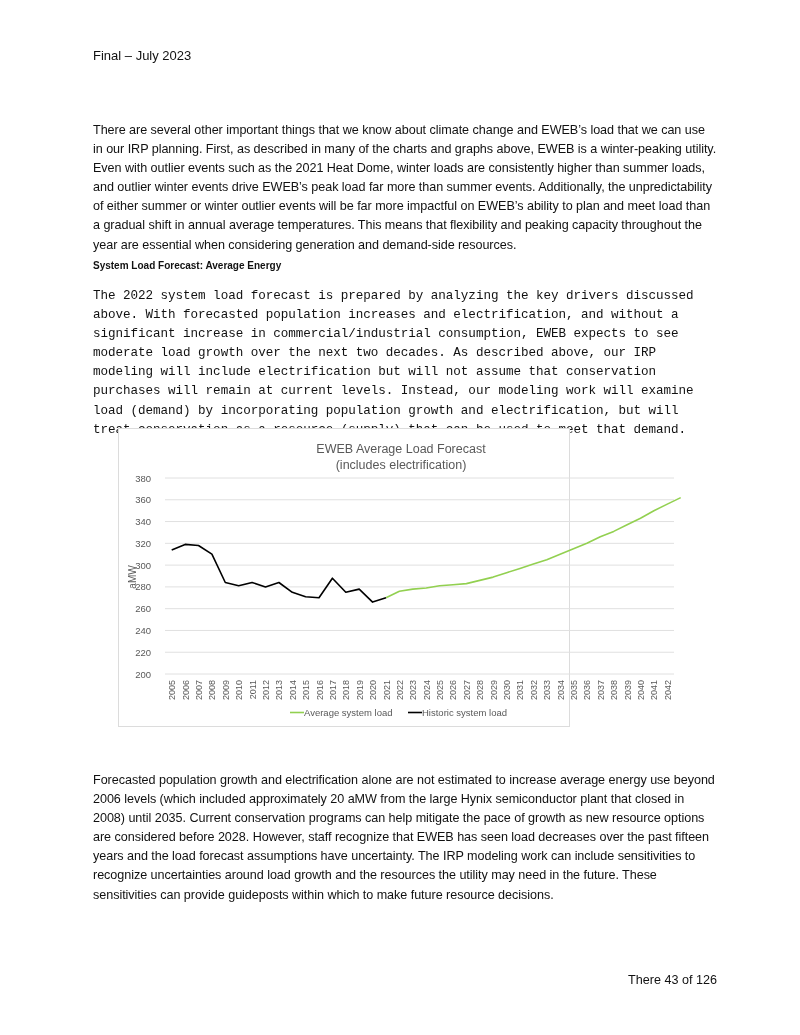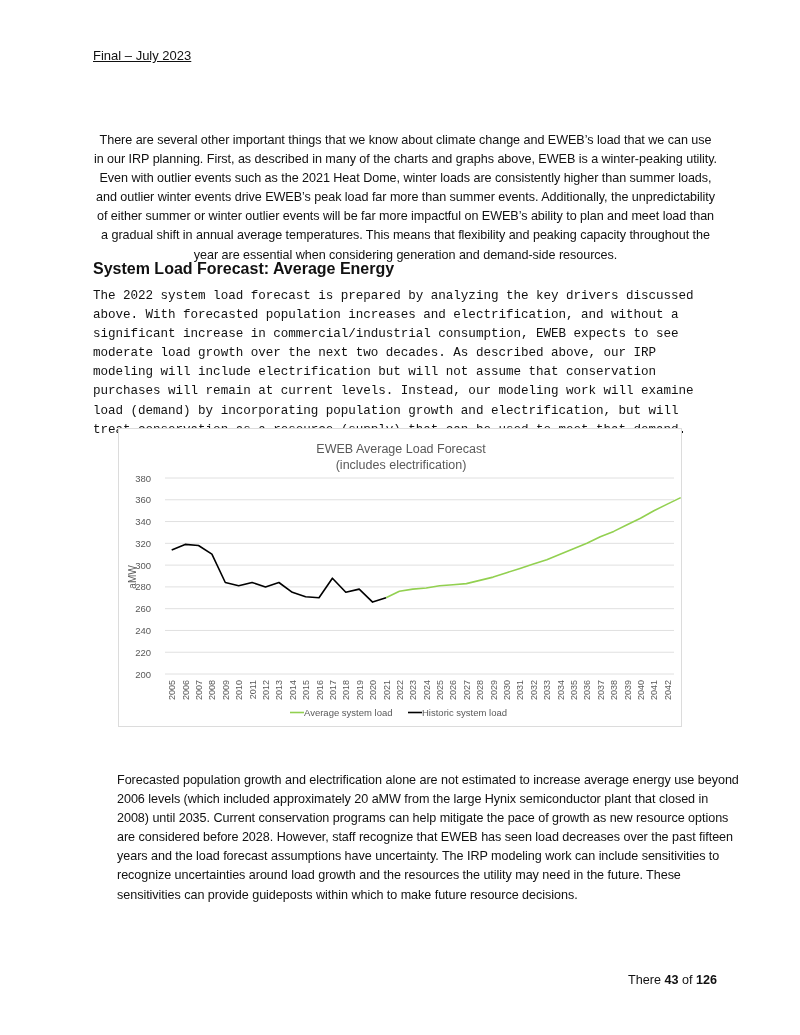--- a/index.html
+++ b/index.html
@@ -1,28 +1,28 @@
 <!DOCTYPE html>
 <html><head>
   <meta charset="utf-8">
   <style>
     html, body { margin: 0; padding: 0; background: #ffffff; }
     body { width: 800px; height: 1035px; position: relative; overflow: hidden;
       font-family: "Liberation Sans", sans-serif; color: #111; }
-    .header { position: absolute; left: 93px; top: 48px; font-size: 13px; text-decoration: underline; }
+    .header { position: absolute; left: 93px; top: 48px; font-size: 13px; }
     .para { position: absolute; left: 93px; width: 625px; font-size: 12.6px; line-height: 19.1px; margin: 0; letter-spacing: -0.05px; }
-    .p1 { top: 131px; text-align: center; }
-    .heading { position: absolute; left: 93px; top: 260px; font-size: 16px; font-weight: bold; margin: 0; }
+    .p1 { top: 121px; }
+    .heading { position: absolute; left: 93px; top: 260px; font-size: 10px; font-weight: bold; margin: 0; }
     .p2 { top: 287px; font-family: Liberation Mono, monospace; }
-    .p3 { top: 771px; margin-left: 24px; }
-    .chart-box { position: absolute; left: 118px; top: 428px; width: 564px; height: 299px;
+    .p3 { top: 771px; }
+    .chart-box { position: absolute; left: 118px; top: 428px; width: 452px; height: 299px;
       border: 1px solid #dcdcdc; background: #fff; box-sizing: border-box; }
     .chart-box svg { position: absolute; left: 0; top: 0; }
     .footer { position: absolute; left: 628px; top: 973px; font-size: 12.6px; }
-    .footer b { font-weight: bold; }
+    .footer b { font-weight: normal; }
   </style>
 </head>
 <body>
 
 <div class="header">Final – July 2023</div>
 
 <p class="para p1">There are several other important things that we know about climate change and EWEB’s load that we can use in our IRP planning. First, as described in many of the charts and graphs above, EWEB is a winter-peaking utility. Even with outlier events such as the 2021 Heat Dome, winter loads are consistently higher than summer loads, and outlier winter events drive EWEB’s peak load far more than summer events. Additionally, the unpredictability of either summer or winter outlier events will be far more impactful on EWEB’s ability to plan and meet load than a gradual shift in annual average temperatures. This means that flexibility and peaking capacity throughout the year are essential when considering generation and demand-side resources.</p>
 
 <p class="heading">System Load Forecast: Average Energy</p>
 

